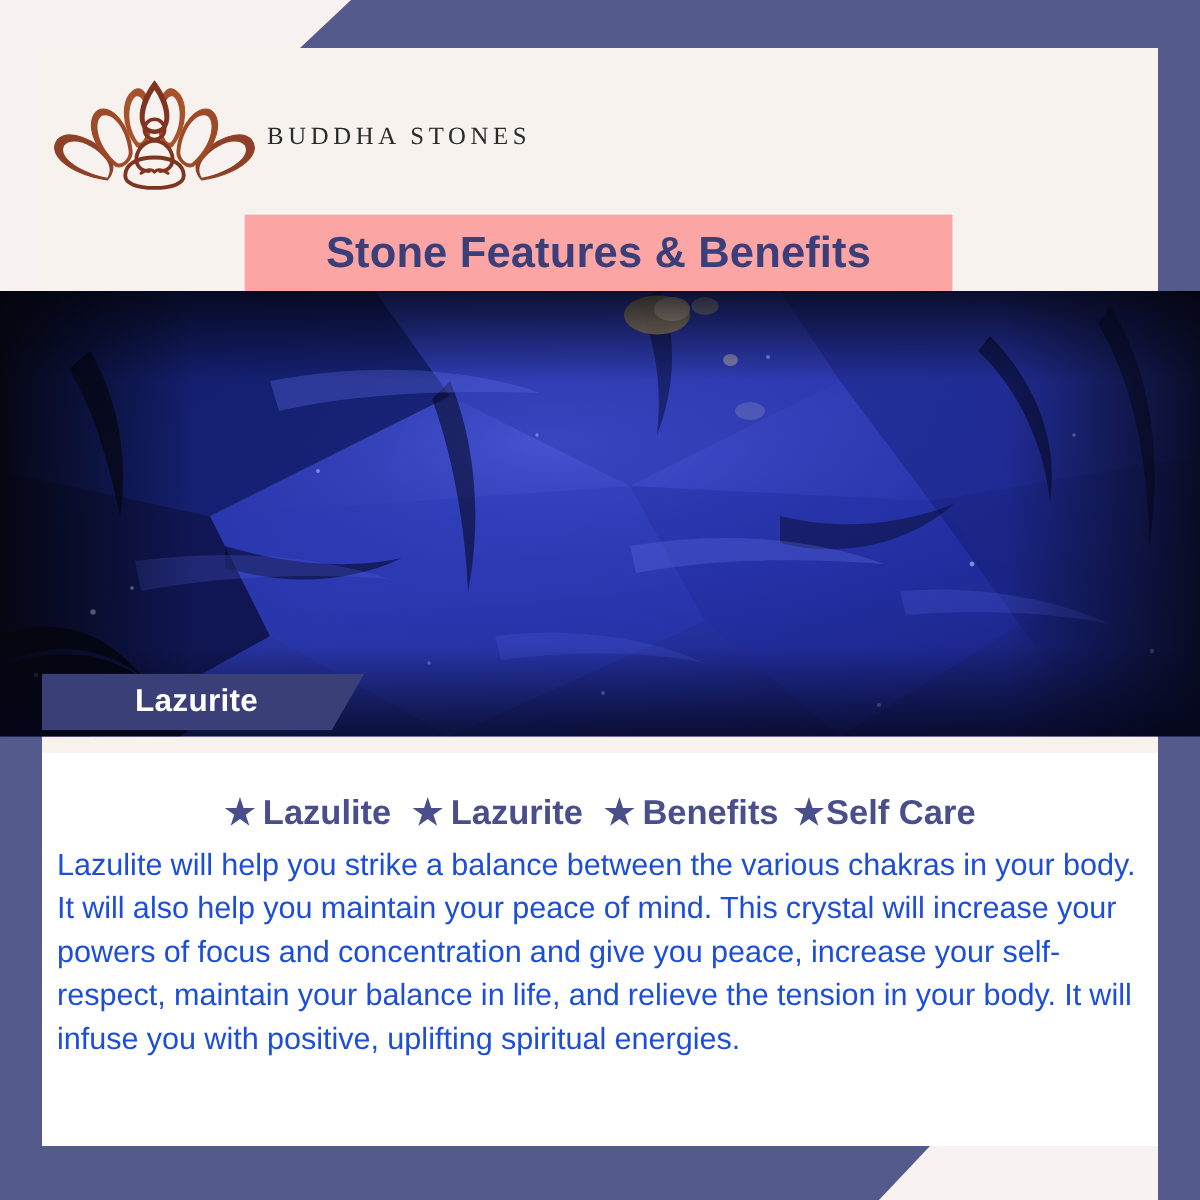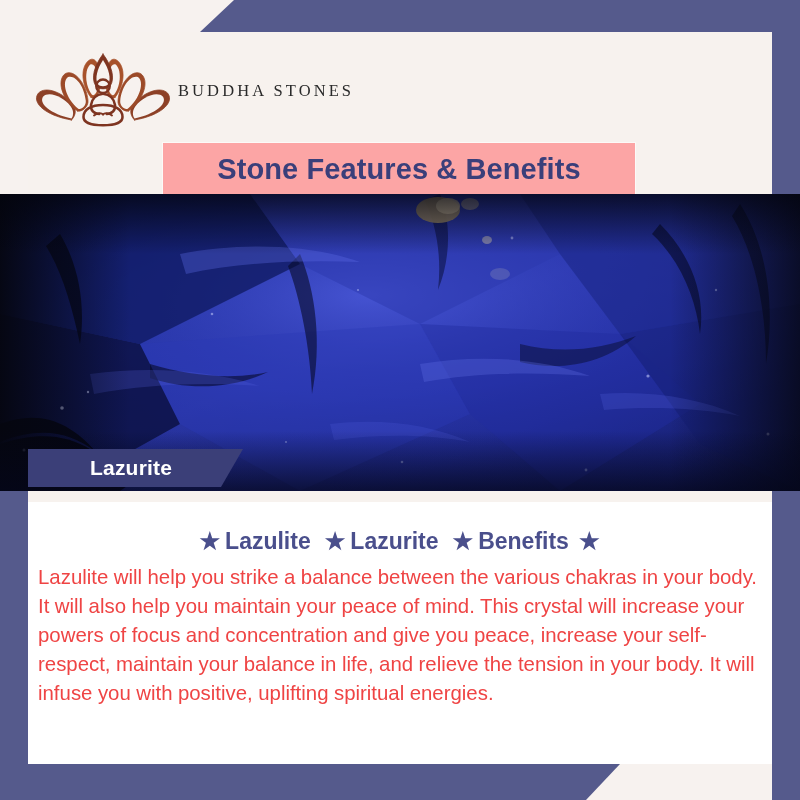--- a/index.html
+++ b/index.html
@@ -183,21 +183,21 @@
     color: #4a4f8c;
     margin-right: 5px;
   }
   .kw-gap { width: 14px; }
   .kw-gap-tight { width: 10px; }
 
   .body-text {
     margin: 6px 12px 0 10px;
     font-size: 20.4px;
     line-height: 1.42;
-    color: #ef4444;
+    color: #1d4ed8;
     text-align: left;
     font-weight: 400;
     word-spacing: -0.2px;
   }
 </style>
 </head>
 <body>
 
 <div id="poster">
 
@@ -357,19 +357,20 @@
         <span>Lazurite</span>
       </span>
       <span class="kw-gap"></span>
       <span class="keyword">
         <span class="star">★</span>
         <span>Benefits</span>
       </span>
       <span class="kw-gap-tight"></span>
       <span class="keyword">
         <span class="star" style="margin-right:1px;">★</span>
+        <span>Self Care</span>
       </span>
     </div>
 
     <p class="body-text">Lazulite will help you strike a balance between the various chakras in your body. It will also help you maintain your peace of mind. This crystal will increase your powers of focus and concentration and give you peace, increase your self-respect, maintain your balance in life, and relieve the tension in your body. It will infuse you with positive, uplifting spiritual energies.</p>
   </div>
 
 </div>
 
 </body></html>

